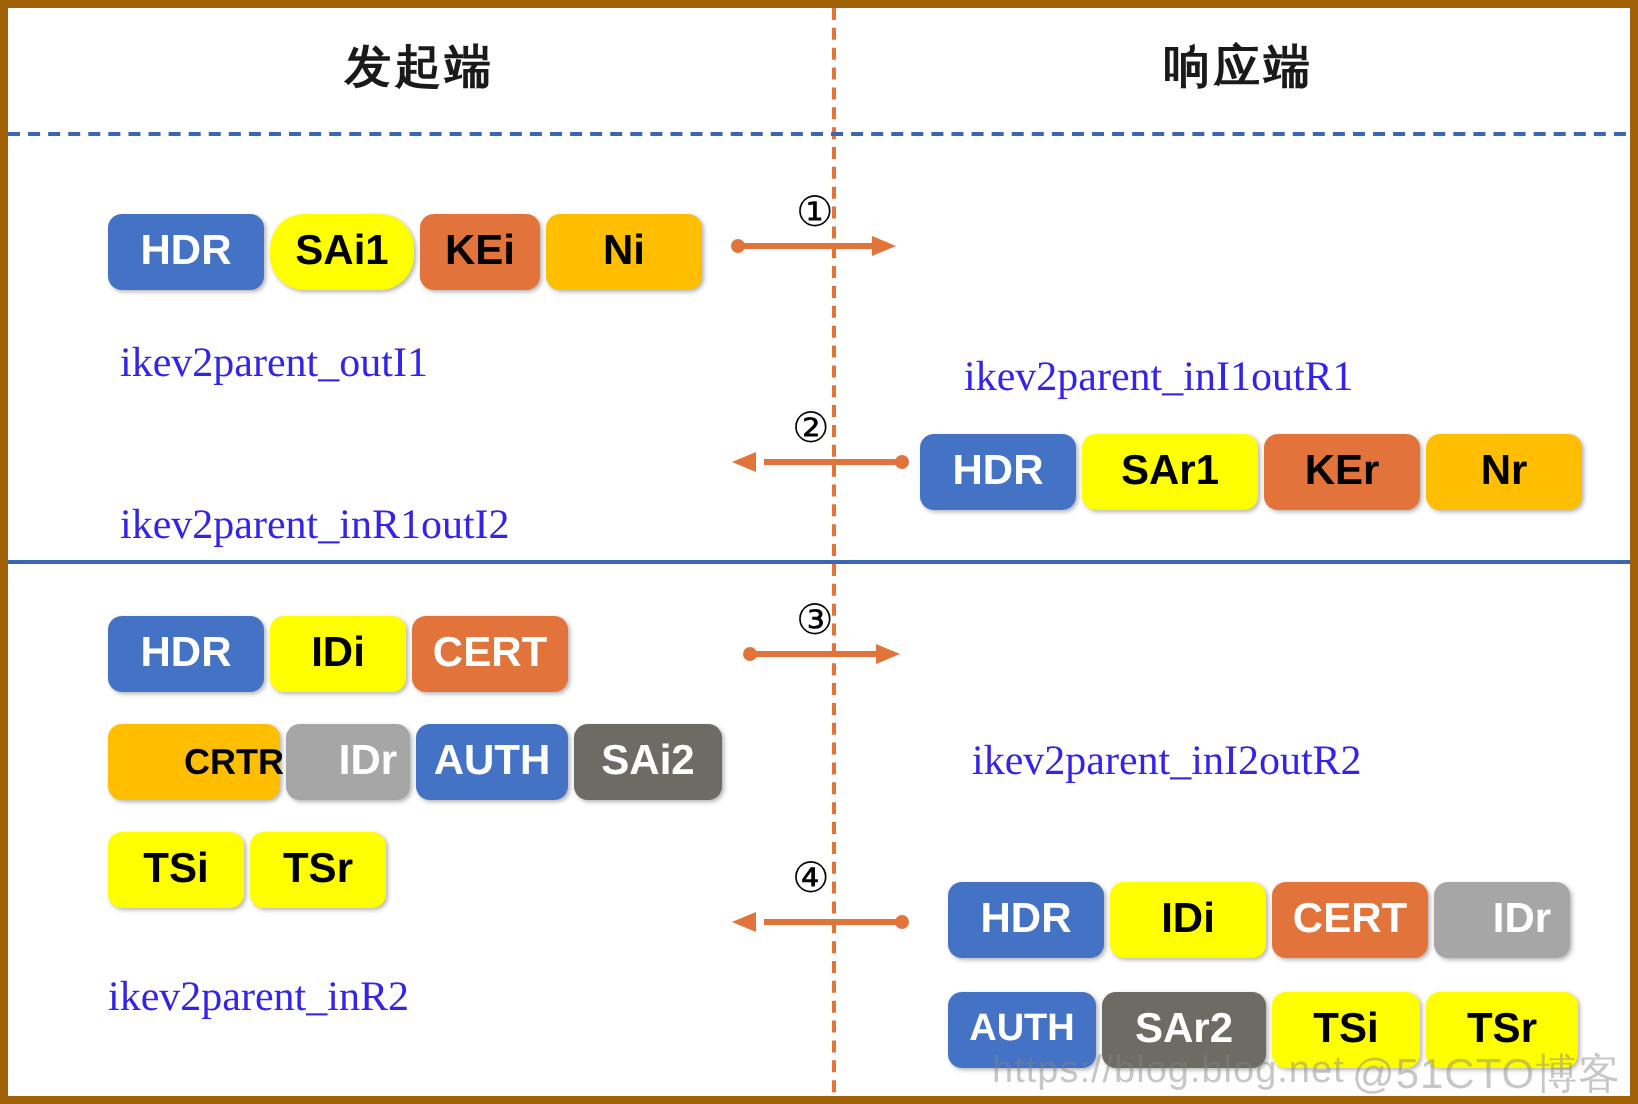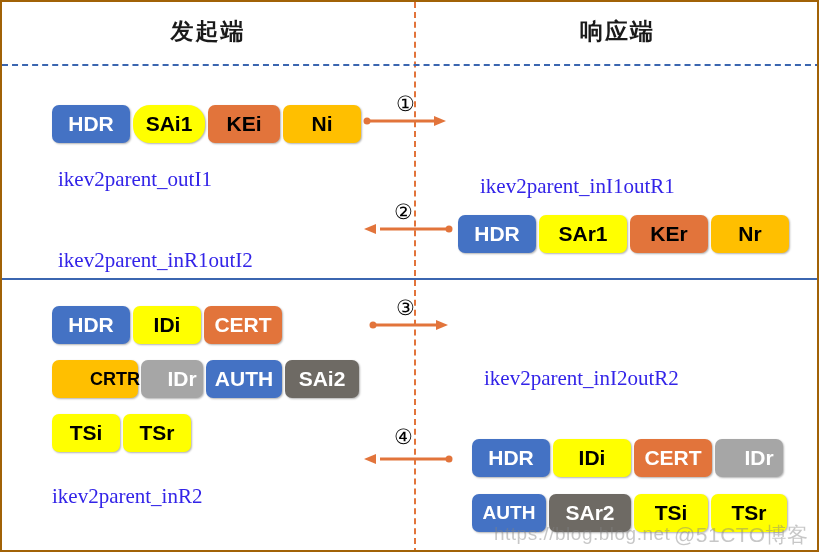--- a/index.html
+++ b/index.html
@@ -9,21 +9,21 @@
   }
   body {
     font-family: "Liberation Sans", sans-serif;
   }
 
   #diagram {
     position: relative;
     width: 819px;
     height: 552px;
     background: #ffffff;
-    border: 2px solid #a16207;
+    border: 4px solid #a16207;
     box-sizing: border-box;
     overflow: hidden;
   }
 
   
   .center-line {
     position: absolute;
     left: 412px;
     top: 0px;
     width: 0px;
@@ -133,21 +133,21 @@
   <div class="center-line"></div>
   <div class="header-divider"></div>
   <div class="phase-divider"></div>
 
   <div class="header-label initiator">发起端</div>
   <div class="header-label responder">响应端</div>
 
   <div class="chip-row" style="left:50px; top:103px;">
     <div class="chip c-blue" style="width:78px;">HDR</div>
     <div class="chip c-yellow" style="width:72px;border-radius:17px;">SAi1</div>
-    <div class="chip c-orange dark-text" style="width:72px;">KEi</div>
+    <div class="chip c-orange dark-text" style="width:60px;">KEi</div>
     <div class="chip c-amber" style="width:78px;">Ni</div>
   </div>
 
   <div class="step-num" style="left:394px; top:92px;">①</div>
   <div class="arrow" style="left:362px; top:112px; width:82px;">
     <svg width="82" height="14" viewBox="0 0 82 14">
       <line x1="2" y1="7" x2="72" y2="7" stroke="#E2743B" stroke-width="3"></line>
       <polygon points="82,7 70,12 70,2" fill="#E2743B"></polygon>
       <circle cx="3" cy="7" r="3.5" fill="#E2743B"></circle>
     </svg>

